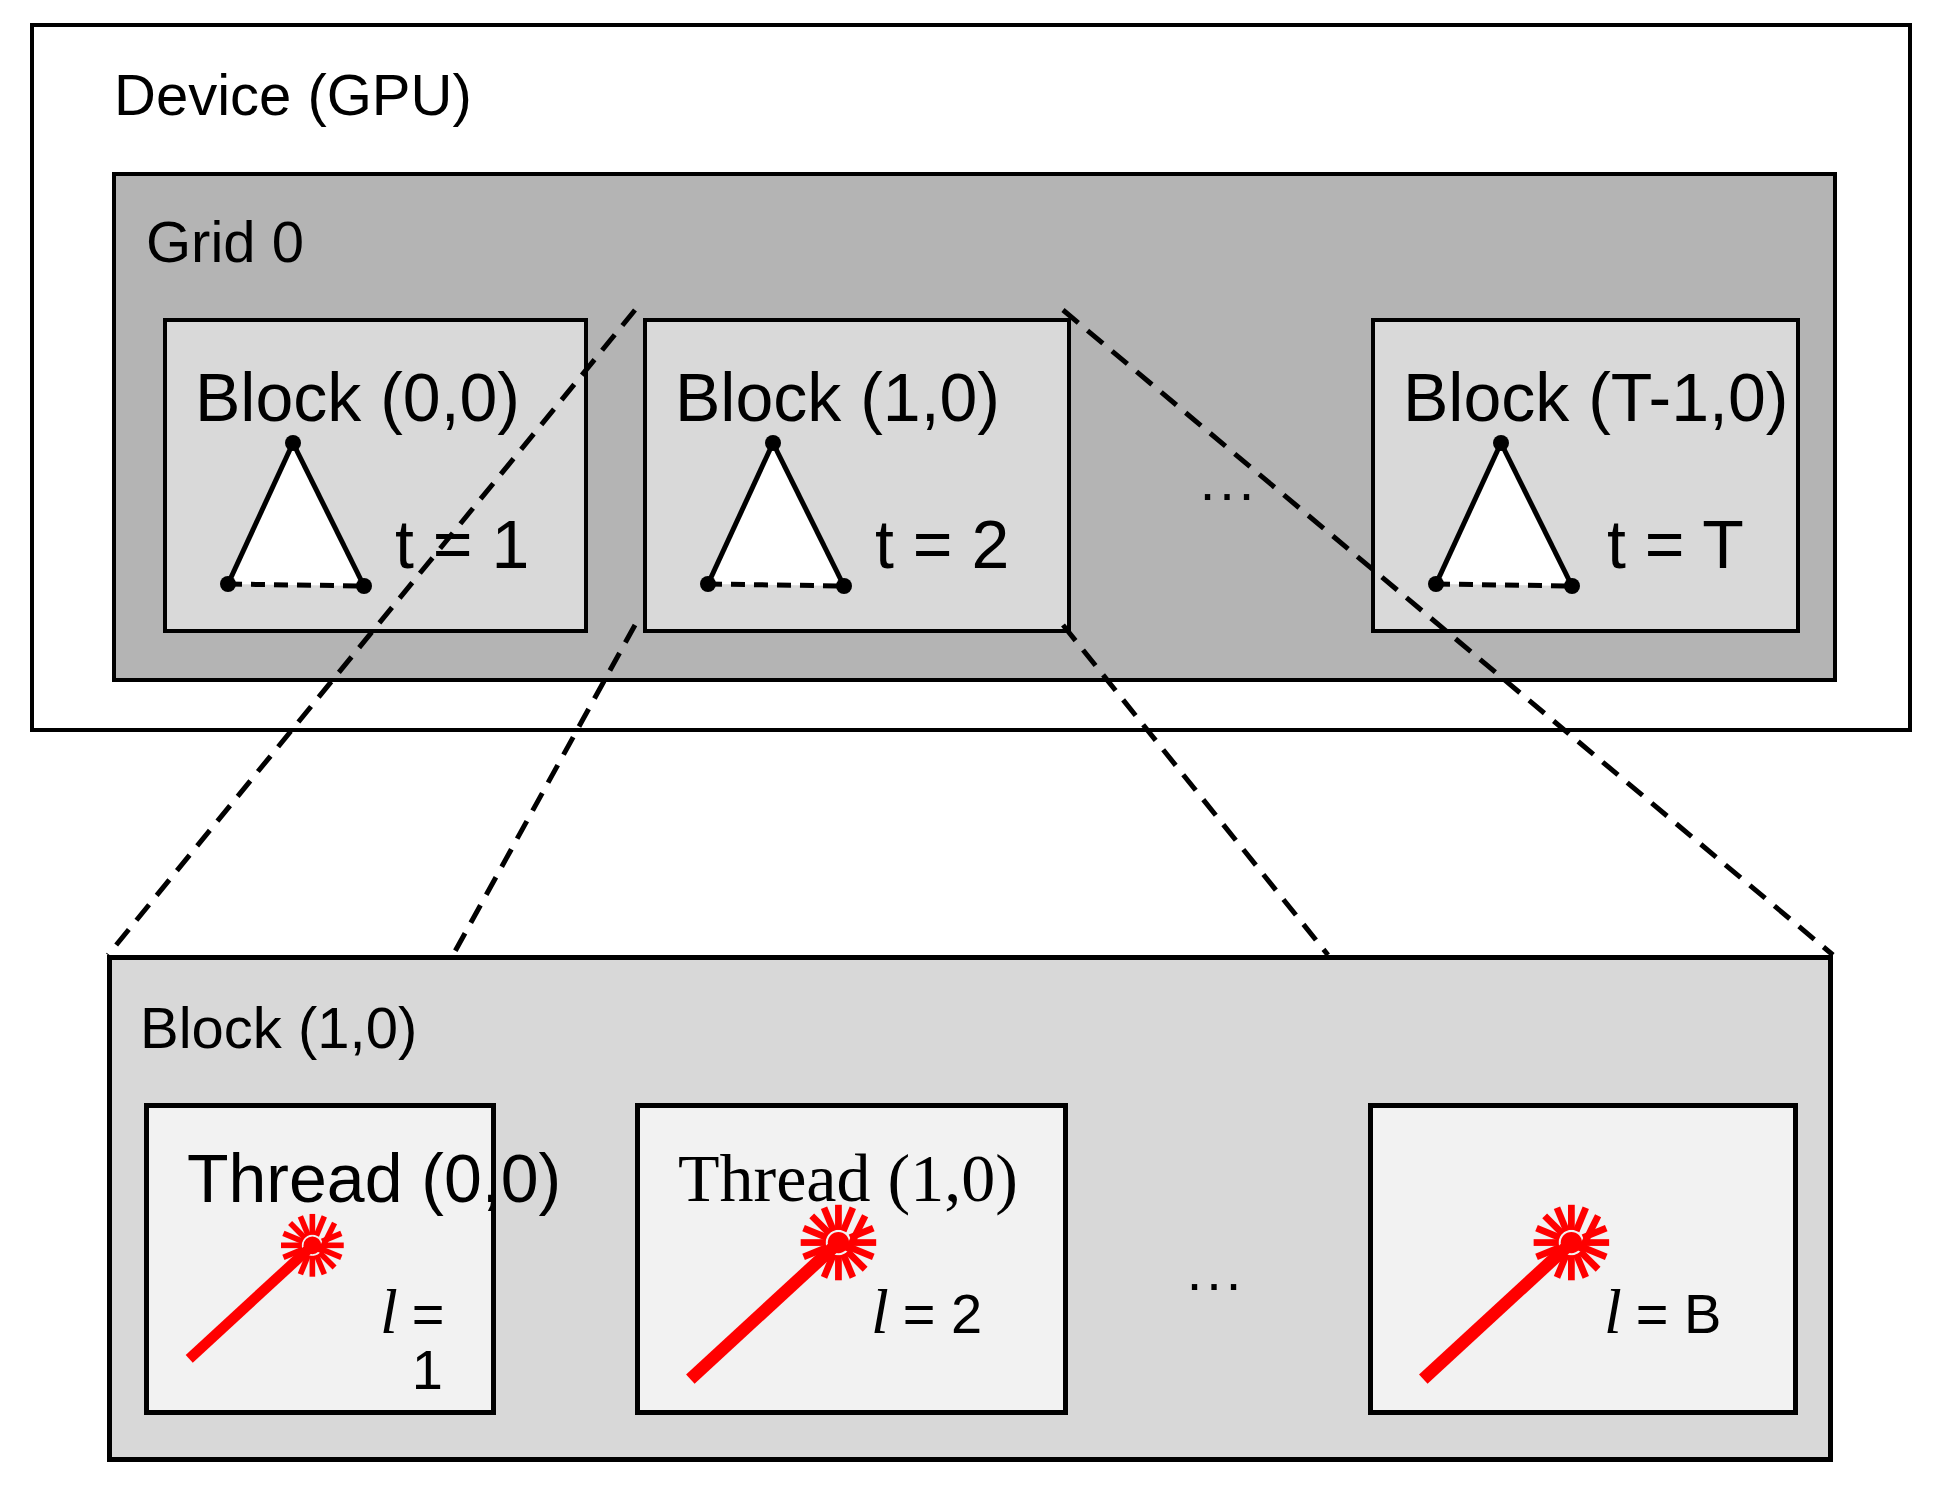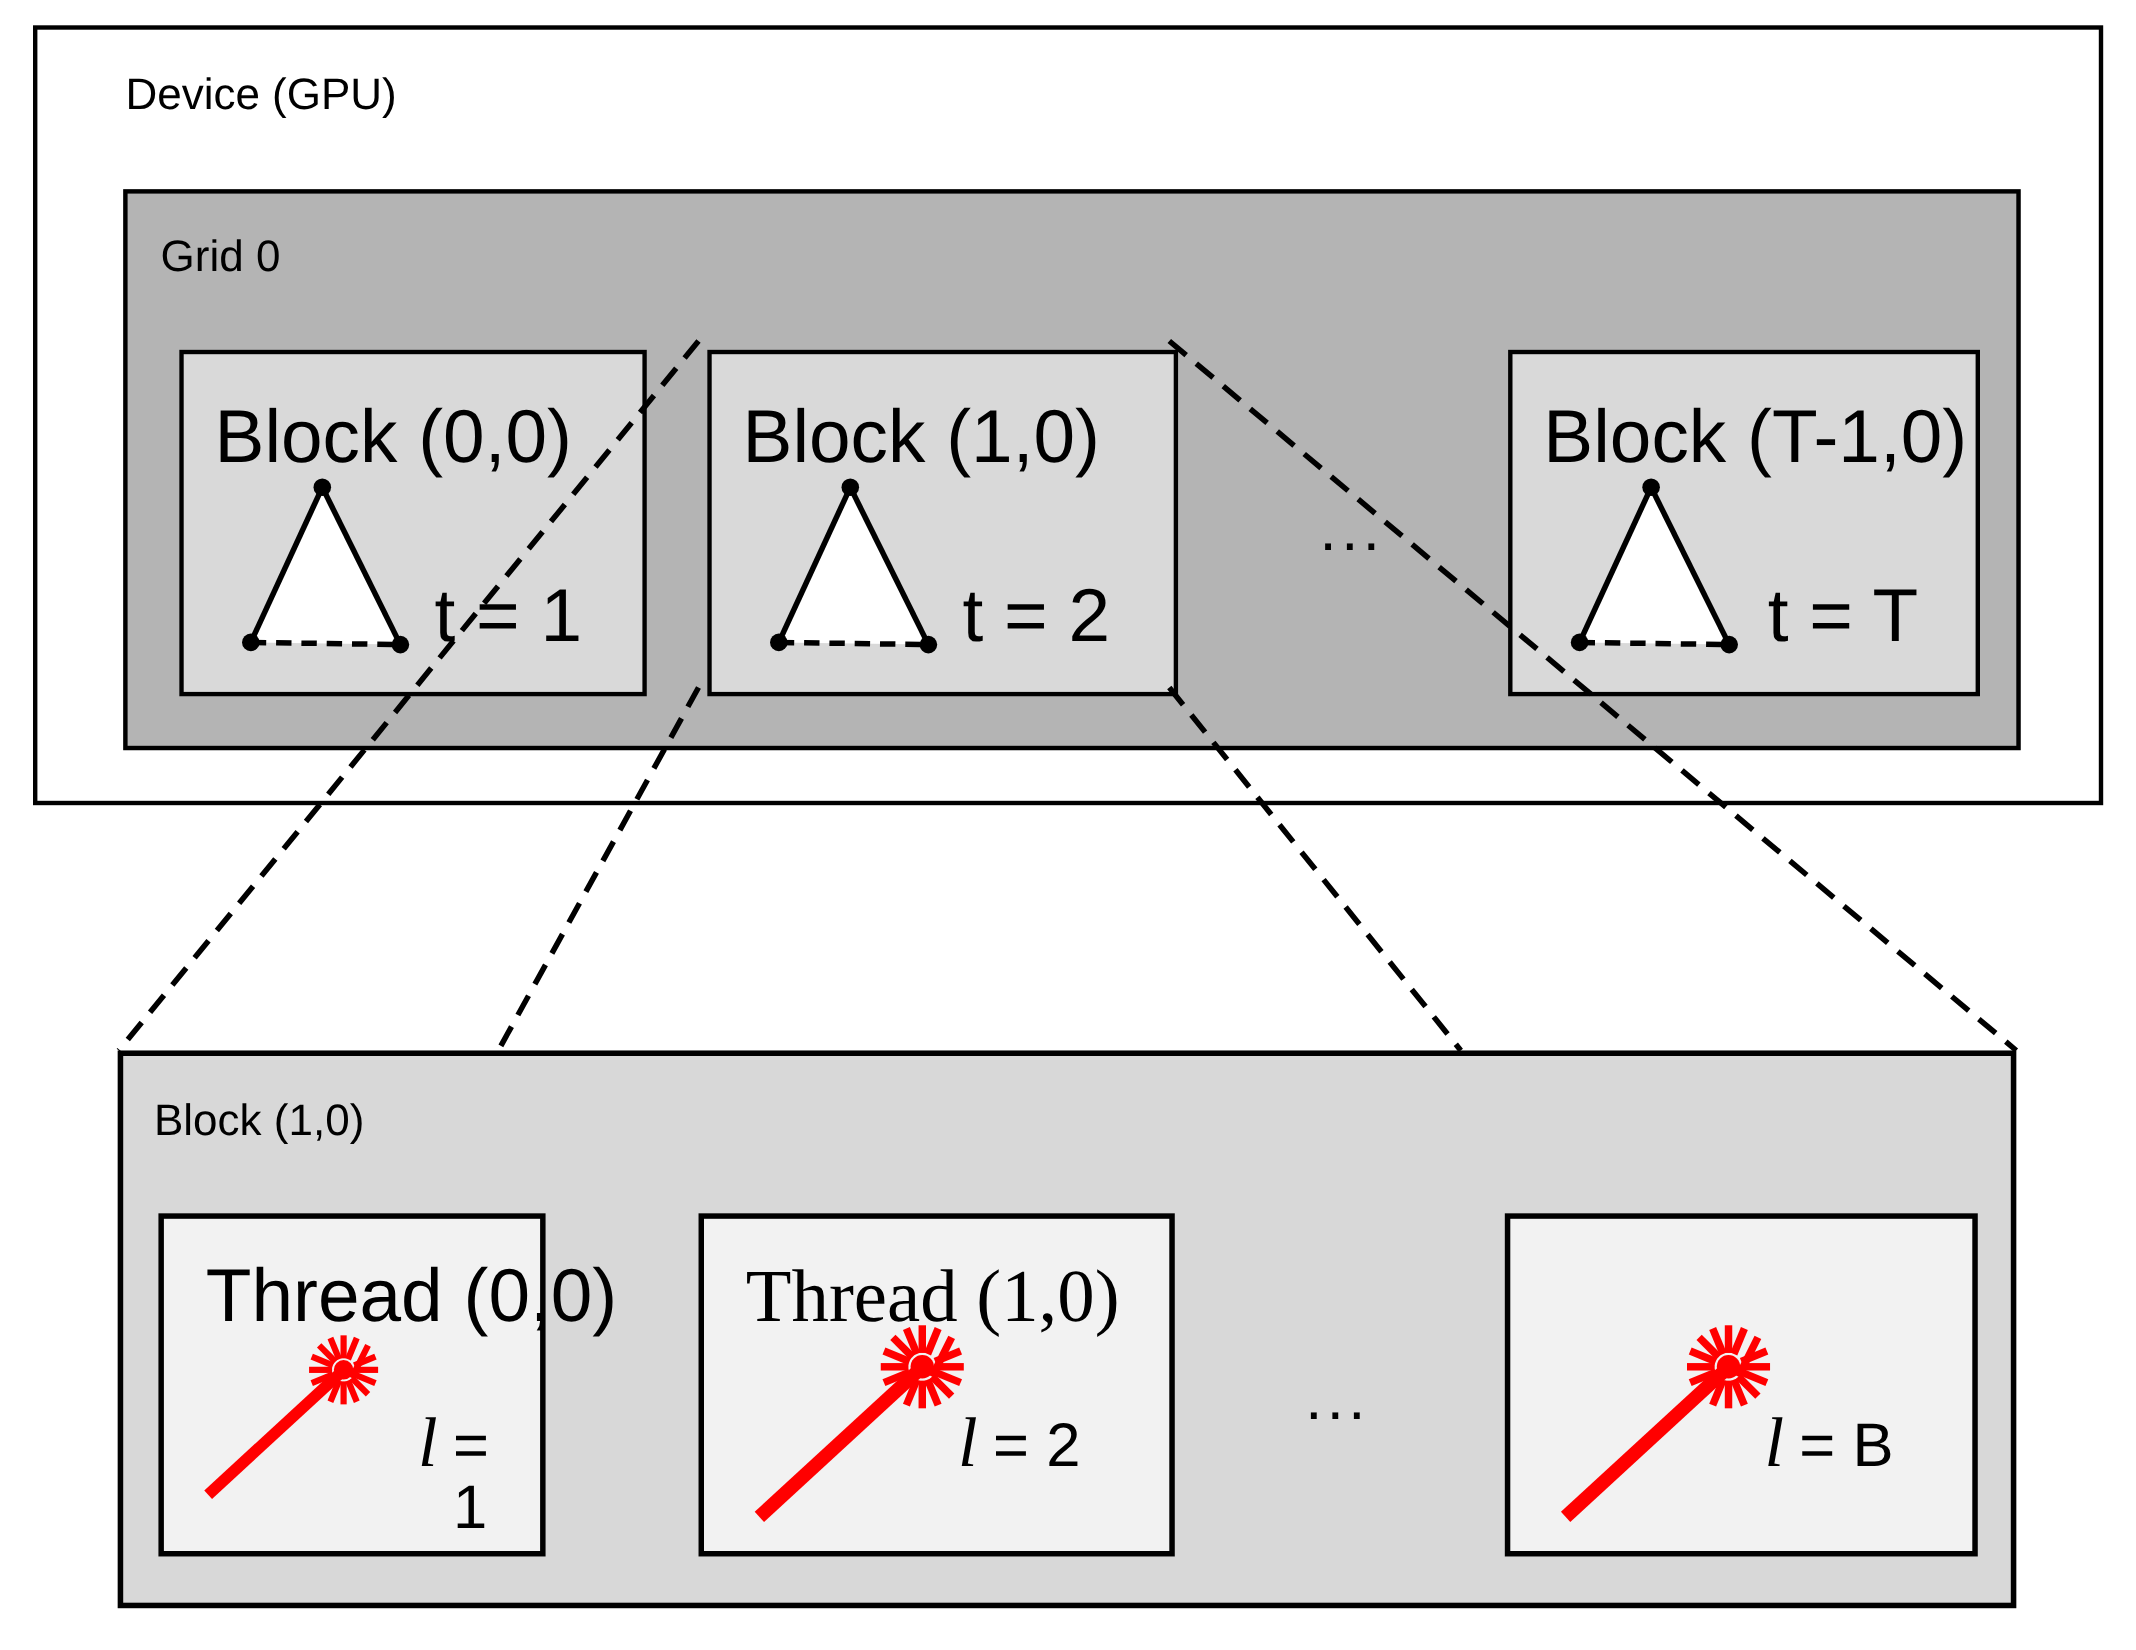--- a/index.html
+++ b/index.html
@@ -6,29 +6,29 @@
     --background:#ffffff; --grid-fill:#b4b4b4; --block-fill:#d9d9d9;
     --block-detail-fill:#d8d8d8; --thread-fill:#f2f2f2;
     --laser-red:#ff0000; --line-black:#000000;
   }
   *{margin:0;padding:0;box-sizing:border-box;}
   html,body{background:var(--background);}
   body{font-family:"Liberation Sans","DejaVu Sans",sans-serif;color:var(--line-black);}
   #canvas{position:relative;width:1942px;height:1500px;background:var(--background);overflow:hidden;}
 
   .abs{position:absolute;}
-  .title{font-size:40px;line-height:1.05;white-space:nowrap;}
+  .title{font-size:58px;line-height:1.05;white-space:nowrap;}
   .label{font-size:68px;line-height:1.05;white-space:nowrap;}
 
   
   #device-box{left:30px;top:23px;width:1882px;height:709px;border:4px solid var(--line-black);background:var(--background);}
   #grid-box{left:78px;top:145px;width:1725px;height:510px;border:4px solid var(--line-black);background:var(--grid-fill);}
   .grid-block{top:142px;height:315px;border:4px solid var(--line-black);background:var(--block-fill);}
   .grid-block .block-title{left:28px;top:40px;}
-  .t-label{left:228px;top:203px;}
+  .t-label{left:228px;top:187px;}
   .tri-svg{left:45px;top:103px;width:170px;height:180px;}
 
   .ellipsis{font-size:56px;letter-spacing:4px;white-space:nowrap;}
 
   
   #block-detail-box{left:107px;top:955px;width:1726px;height:507px;border:5px solid var(--line-black);background:var(--block-detail-fill);}
   .thread-box{top:143px;height:312px;border:5px solid var(--line-black);background:var(--thread-fill);}
   .thread-title{top:35px;}
   .laser-svg{left:0;top:0;width:100%;height:100%;}
   .ray-label{left:231px;top:172px;display:flex;align-items:baseline;}

